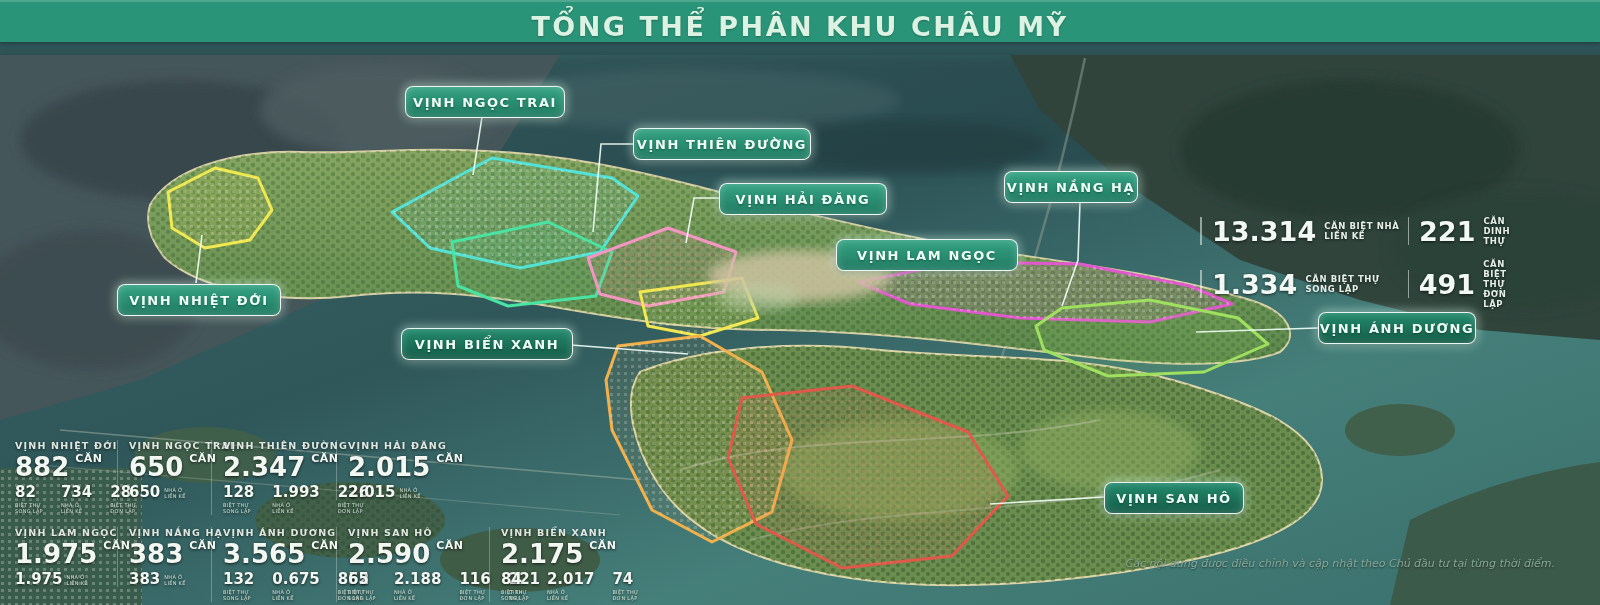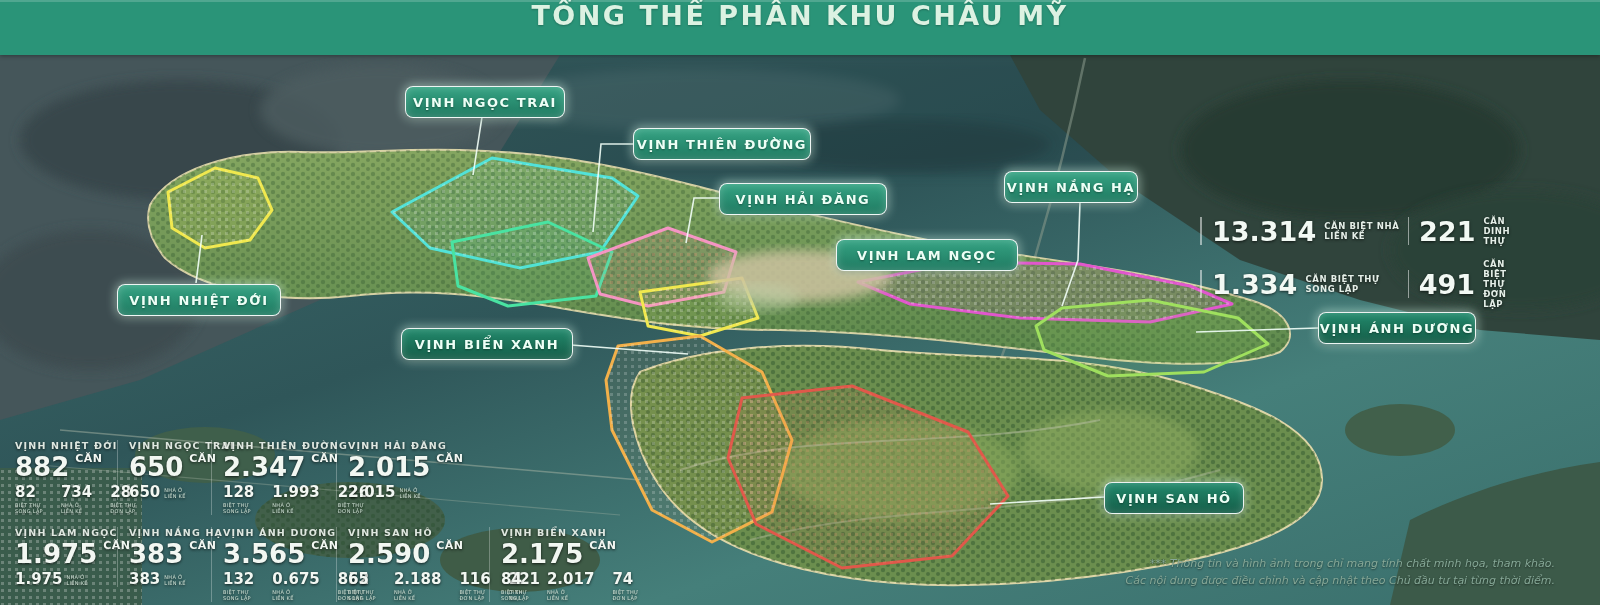--- a/index.html
+++ b/index.html
@@ -5,23 +5,23 @@
   html,body{margin:0;padding:0;}
   body{
     width:1600px;height:605px;position:relative;overflow:hidden;
     background:#2f5659;
     font-family:"DejaVu Sans","Liberation Sans",sans-serif;
     -webkit-font-smoothing:antialiased;
   }
   
   .topline{position:absolute;left:0;top:0;width:1600px;height:2px;background:rgba(255,255,255,.18);z-index:6;}
   .header{
-    position:absolute;left:0;top:0;width:1600px;height:55px;
+    position:absolute;left:0;top:0;width:1600px;height:42px;
     background:var(--c-header_bg,#2a9478);
-    display:flex;align-items:flex-start;justify-content:center;z-index:5;
+    display:flex;align-items:flex-end;justify-content:center;z-index:5;
     box-shadow:0 1px 4px rgba(0,0,0,.35);
   }
   .header h1{
     margin:0;font-size:27px;font-weight:700;letter-spacing:2.5px;
     color:var(--c-title_color,#dcf2e2);text-shadow:0 1px 2px rgba(0,0,0,.25);
   }
   
   .map-svg{position:absolute;left:0;top:0;z-index:1;}
   .z-yellow{stroke:var(--c-zone_yellow,#f0e84e);}
   .z-cyan{stroke:var(--c-zone_cyan,#52e2d8);}
@@ -417,15 +417,14 @@
         <span class="pl"><span>NHÀ Ở</span><br><span>LIỀN KẾ</span></span>
       </div>
     <div class="part">
         <span class="pv">74</span>
         <span class="pl"><span>BIỆT THỰ</span><br><span>ĐƠN LẬP</span></span>
       </div>
   </div>
 </div>
 
 <div class="disclaimer">
-  <div>*** Thông tin và hình ảnh trong chỉ mang tính chất minh họa, tham khảo.</div>
   <div>Các nội dung được điều chỉnh và cập nhật theo Chủ đầu tư tại từng thời điểm.</div>
 </div>
 
 </body></html>

